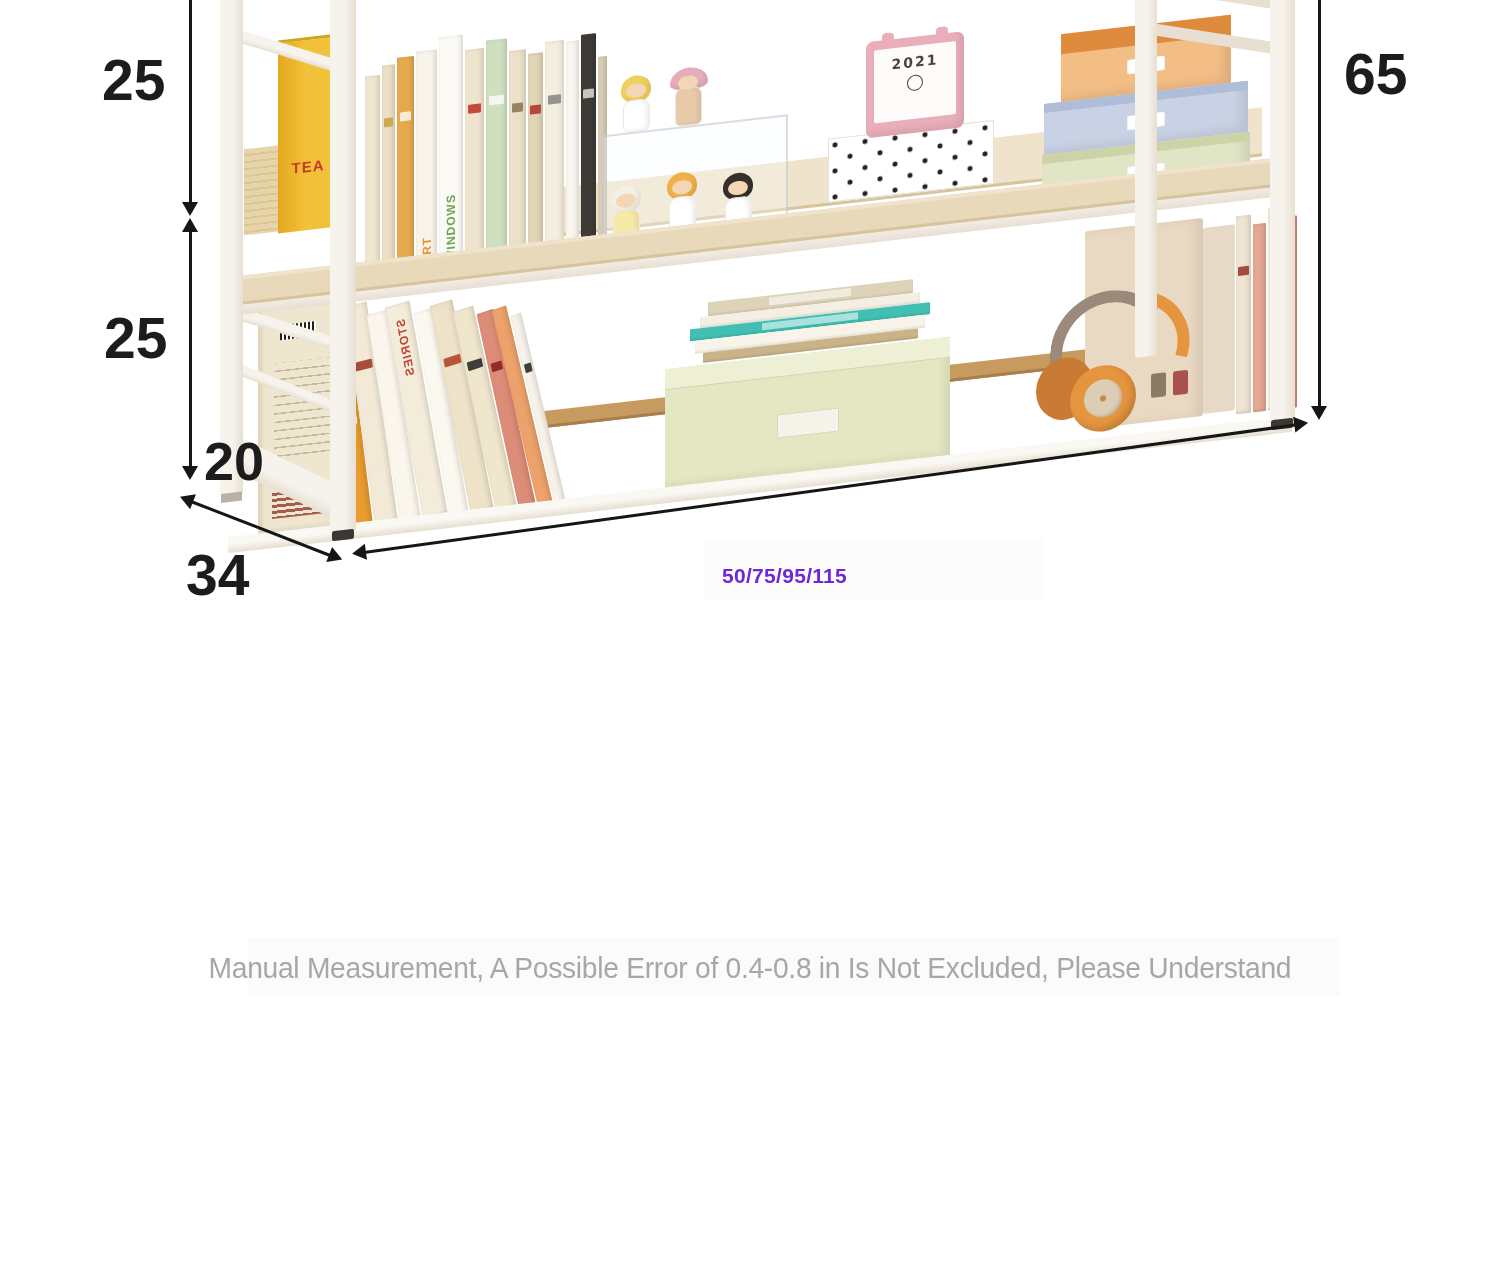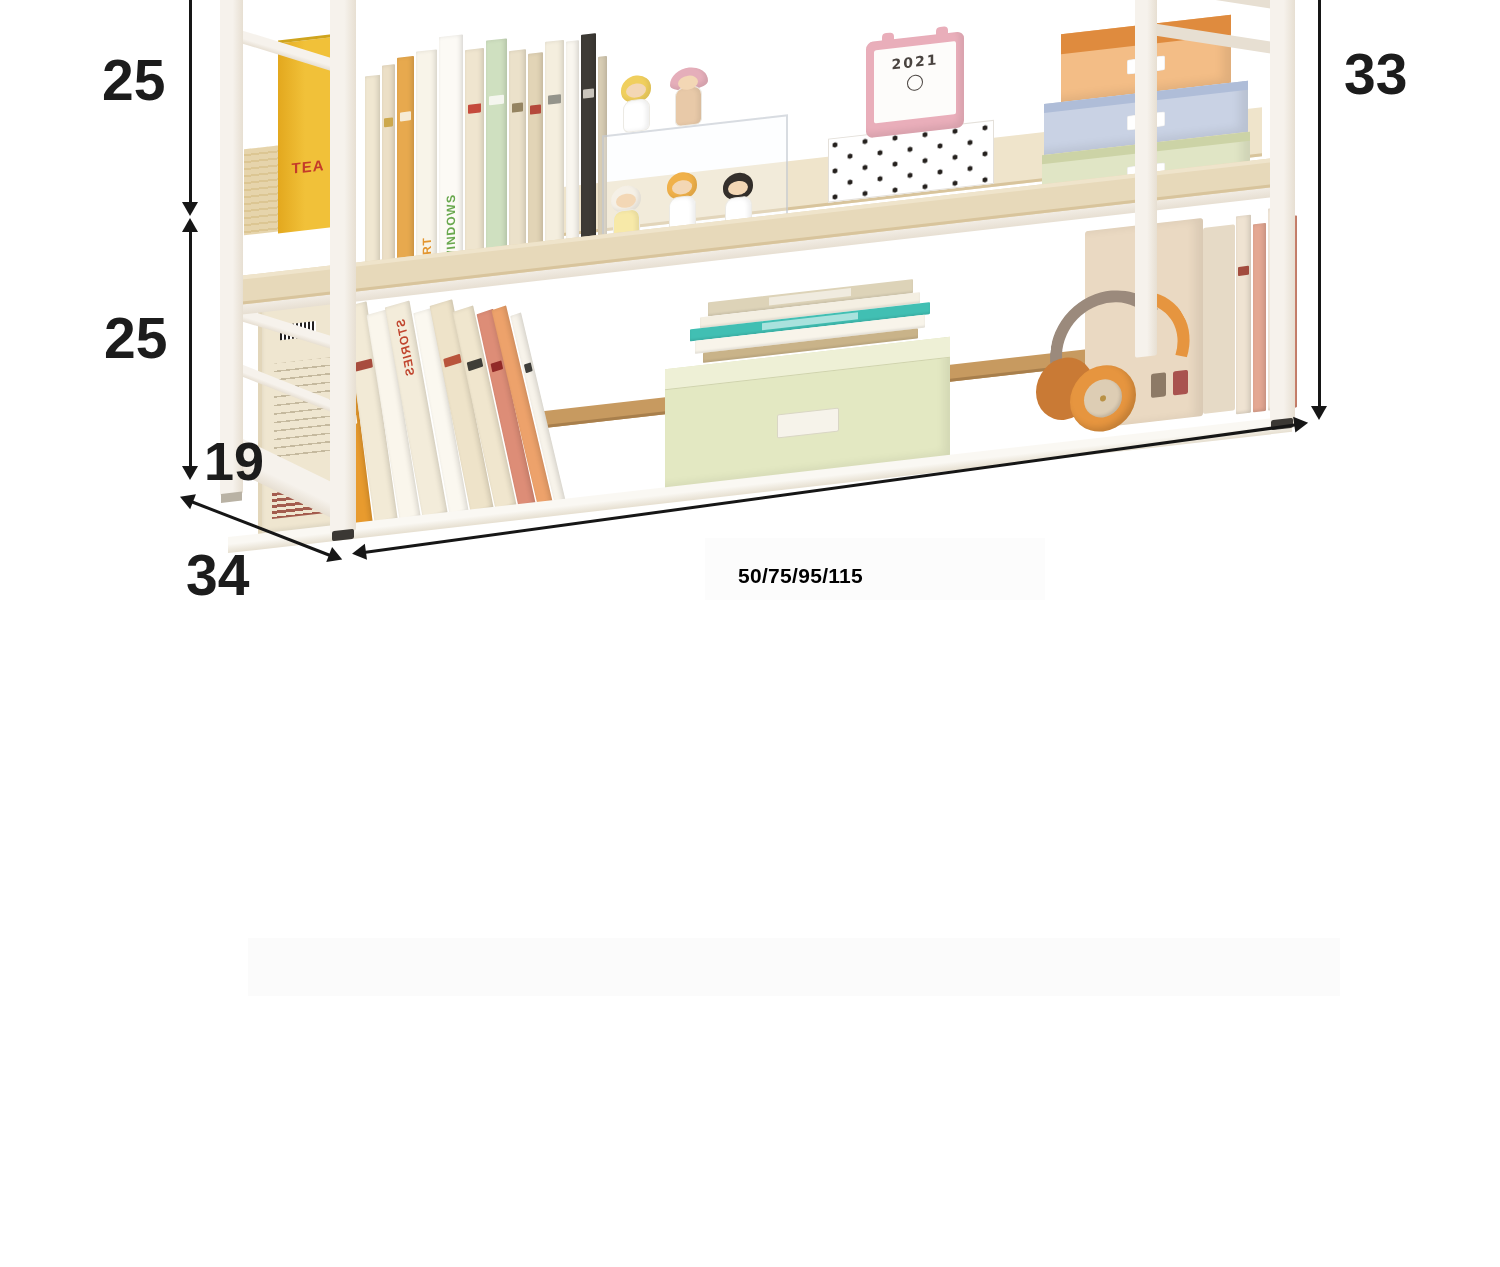--- a/index.html
+++ b/index.html
@@ -146,21 +146,21 @@
       border:8.5px solid transparent;border-top:14px solid var(--c-arrow);border-bottom:0;}
   .varrow.head-up::before{content:"";position:absolute;top:-12px;left:-7px;
       border:8.5px solid transparent;border-bottom:14px solid var(--c-arrow);border-top:0;}
   .harrow{height:3px;background:var(--c-arrow);transform-origin:0 50%;}
   .harrow::before{content:"";position:absolute;left:-12px;top:-7px;
       border:8.5px solid transparent;border-right:14px solid var(--c-arrow);border-left:0;}
   .harrow::after{content:"";position:absolute;right:-12px;top:-7px;
       border:8.5px solid transparent;border-left:14px solid var(--c-arrow);border-right:0;}
   .dim{font:700 57px "Liberation Sans",sans-serif;color:var(--c-dim-text);line-height:1;}
   .size-band{left:705px;top:538px;width:340px;height:62px;background:#fcfcfc;}
-  .size-label{left:722px;top:564px;font:700 21px "Liberation Sans",sans-serif;color:#000000;letter-spacing:.3px;margin-left:16px;}
+  .size-label{left:722px;top:564px;font:700 21px "Liberation Sans",sans-serif;color:#6d28d9;letter-spacing:.3px;}
   .disc-band{left:248px;top:938px;width:1092px;height:58px;background:#fbfbfb;}
   .disclaimer{left:0;top:951px;width:100%;text-align:center;}
   .disclaimer span{display:inline-block;transform:scaleX(.94);font:400 30px "Liberation Sans",sans-serif;
                    color:var(--c-muted-text);letter-spacing:-.3px;}
 </style>
 </head>
 <body>
 
 <div class="canvas">
 
@@ -353,27 +353,30 @@
     <div class="foot-pad foot-rf"></div>
   </div>
 
   <div class="overlay">
     <div class="varrow head-down" style="left:189px;top:-6px;height:210px;"></div>
     <div class="dim" style="left:102px;top:52px;">25</div>
 
     <div class="varrow head-up head-down" style="left:189px;top:230px;height:238px;"></div>
     <div class="dim" style="left:104px;top:310px;">25</div>
 
-    <div class="dim" style="left:204px;top:434px;font-size:54px;">19</div>
+    <div class="dim" style="left:204px;top:434px;font-size:54px;">20</div>
 
     <div class="harrow" style="left:191px;top:500px;width:150px;transform:rotate(21.2deg);"></div>
     <div class="dim" style="left:186px;top:547px;">34</div>
 
     <div class="varrow head-down" style="left:1318px;top:-6px;height:414px;"></div>
-    <div class="dim" style="left:1344px;top:46px;">33</div>
+    <div class="dim" style="left:1344px;top:46px;">65</div>
 
     <div class="size-band"></div>
     <div class="harrow" style="left:364px;top:551px;width:941px;transform:rotate(-7.8deg);"></div>
     <div class="size-label">50/75/95/115</div>
   </div>
 
   <div class="disc-band" style="position:absolute;"></div>
+  <div class="disclaimer" style="position:absolute;">
+    <span>Manual Measurement, A Possible Error of 0.4-0.8 in Is Not Excluded, Please Understand</span>
+  </div>
 </div>
 
 </body></html>

